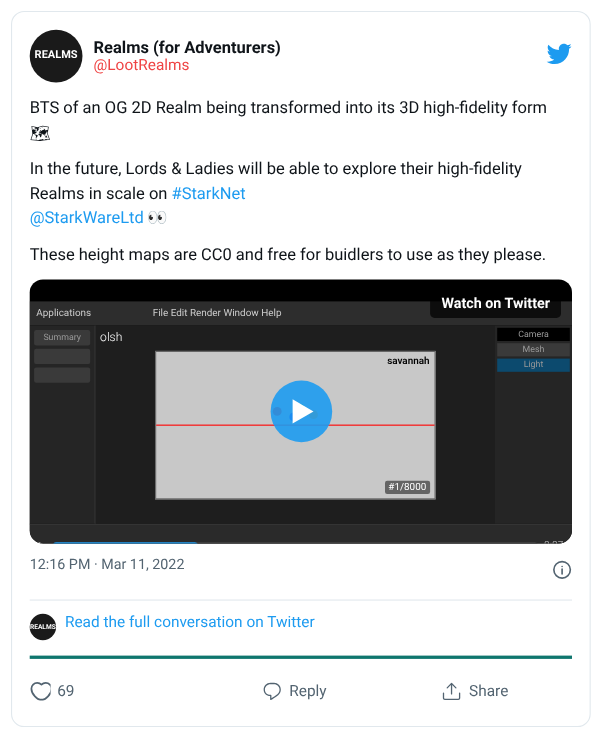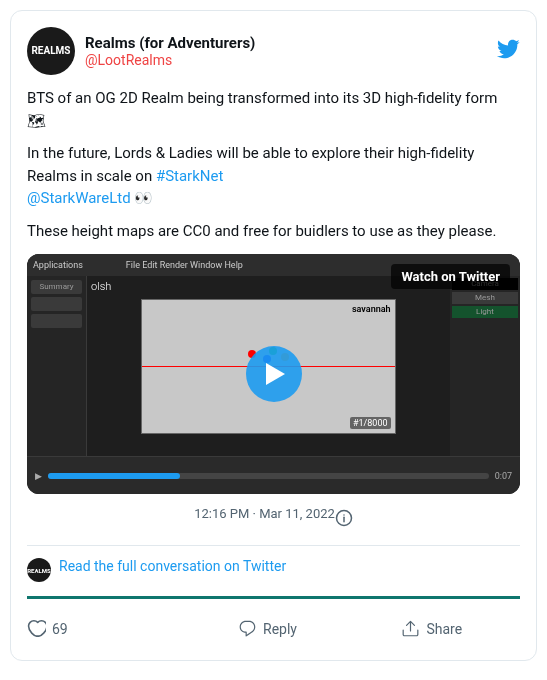--- a/index.html
+++ b/index.html
@@ -104,21 +104,22 @@
       position: relative;
       overflow: hidden;
     }
     .video-top-bar {
       background: #2d2d2d;
       height: 22px;
       width: 100%;
       display: flex;
       align-items: center;
       padding: 0 6px;
-      gap: 3px;
+      gap: 16px;
+      margin-top: 20px;
     }
     .video-top-bar span {
       color: #ccc;
       font-size: 9px;
     }
     .video-main-area {
       display: flex;
       height: calc(100% - 60px);
       text-align: center;
     }
@@ -241,21 +242,21 @@
     .timestamp {
       font-size: 13px;
       color: #536471;
       margin-bottom: 12px;
     }
     .info-icon {
       color: #536471;
     }
     .timestamp-row {
       display: flex;
-      justify-content: center;
+      justify-content: space-between;
       align-items: center;
       padding-bottom: 12px;
       border-bottom: 1px solid #e1e8ed;
       margin-bottom: 12px;
     }
     .read-full-row {
       display: flex;
       align-items: flex-start;
       gap: 8px;
       padding-bottom: 14px;
@@ -369,21 +370,21 @@
             <div class="dot" style="background:#ff0000; top:38%; left:42%;"></div>
             <div class="dot" style="background:#00cc00; top:36%; left:50%;"></div>
             <div class="dot" style="background:#0000ff; top:42%; left:48%;"></div>
             <div class="dot" style="background:#ff9900; top:40%; left:55%;"></div>
           </div>
           <span class="viewport-olsh">olsh</span>
         </div>
         <div style="width:70px; background:#252525; padding:2px;">
           <div style="height:12px; background:#000000; margin-bottom:2px; font-size:8px; color:#999; padding:1px 2px;">Camera</div>
           <div style="height:12px; background:#3a3a3a; margin-bottom:2px; font-size:8px; color:#999; padding:1px 2px;">Mesh</div>
-          <div style="height:12px; background:#14532d; margin-bottom:2px; font-size:8px; color:#999; padding:1px 2px;">Light</div>
+          <div style="height:12px; background:#0c4a6e; margin-bottom:2px; font-size:8px; color:#999; padding:1px 2px;">Light</div>
         </div>
       </div>
 
       <div class="video-bottom-panel">
         <span style="color:#aaa; font-size:9px;">▶</span>
         <div class="timeline-bar">
           <div class="timeline-progress"></div>
         </div>
         <span style="color:#aaa; font-size:9px;">0:07</span>
       </div>

